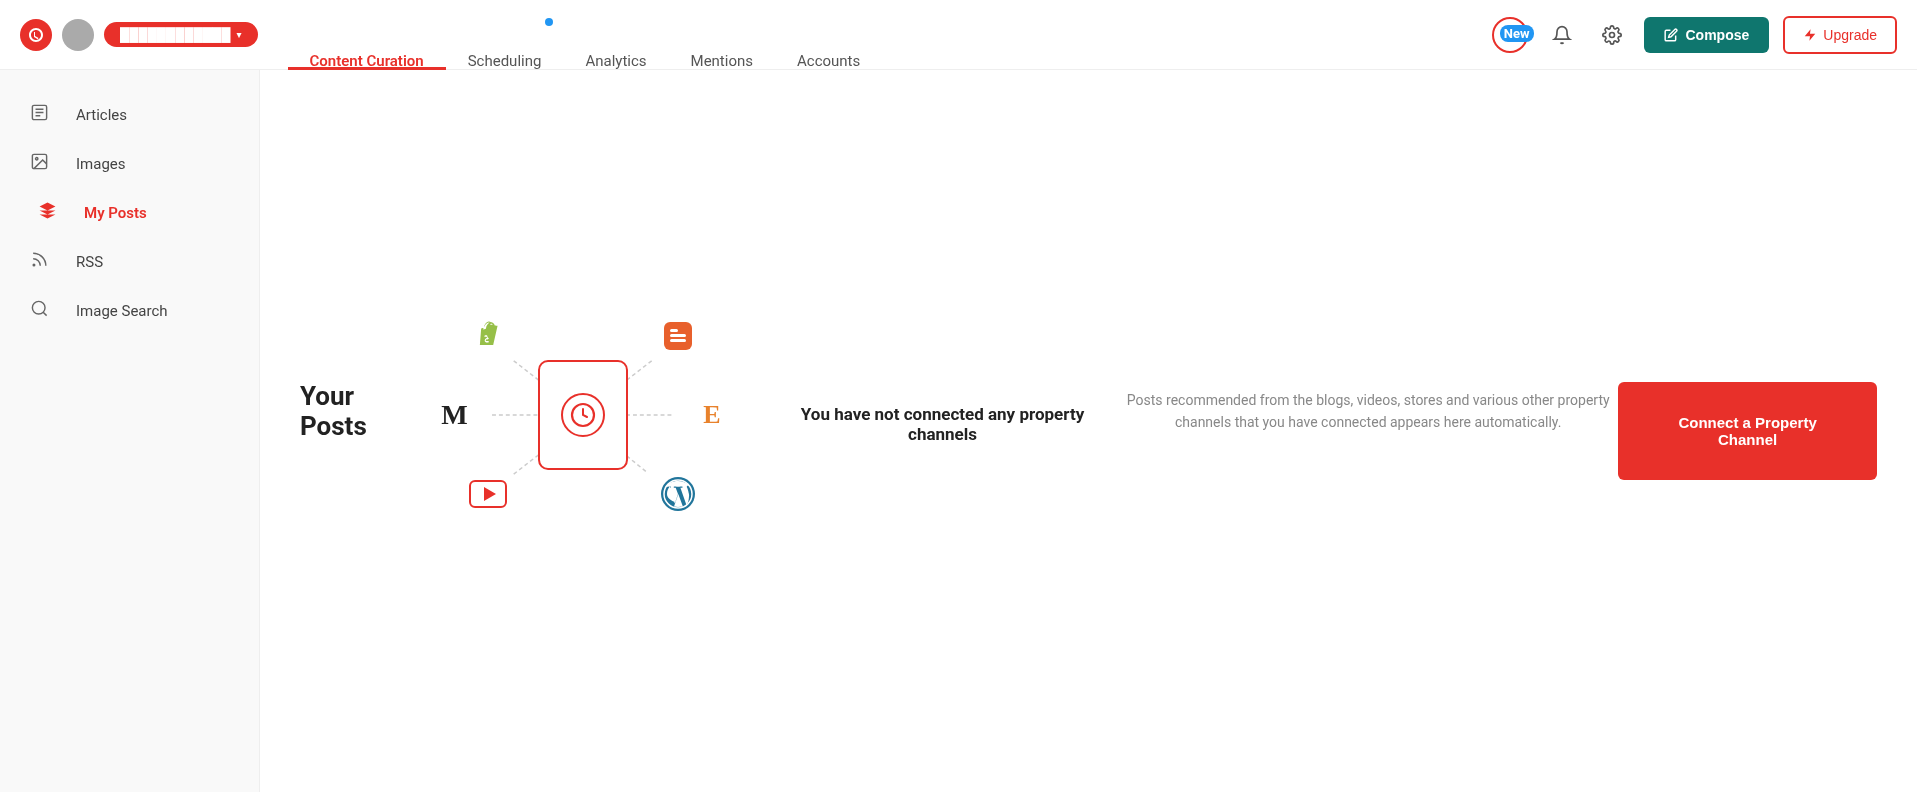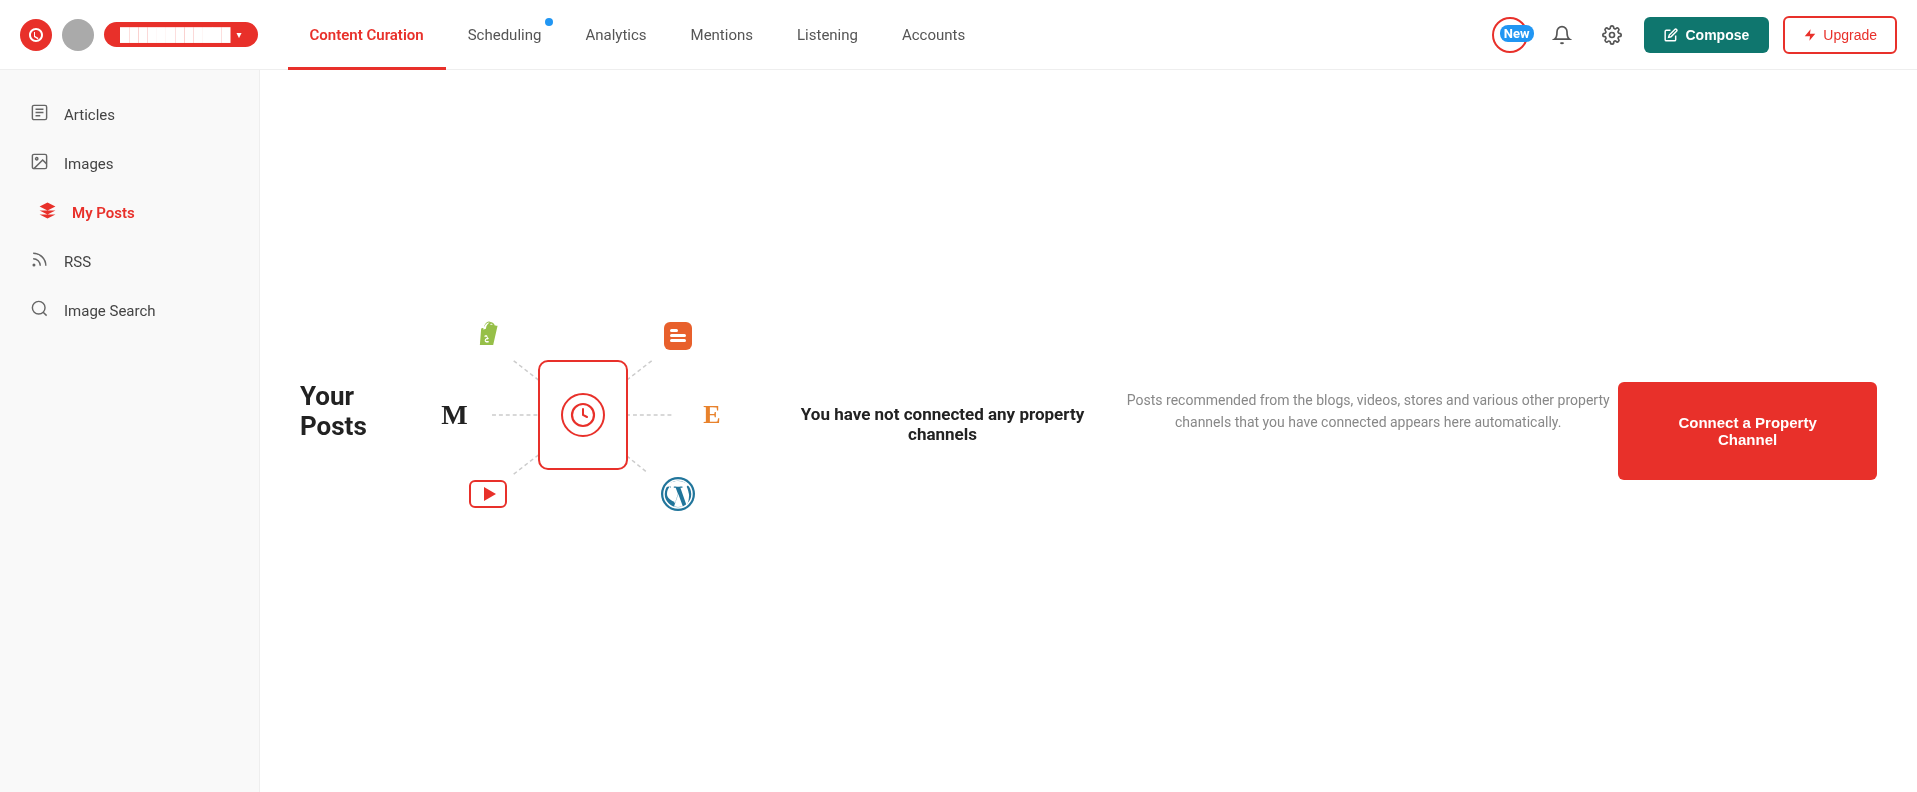--- a/index.html
+++ b/index.html
@@ -57,21 +57,21 @@
       align-items: center;
       height: 100%;
       gap: 0;
       margin-left: 10px;
       flex: 1;
     }
     .nav-tab {
       padding: 0 22px;
       height: 70px;
       display: flex;
-      align-items: center;
+      align-items: flex-end;
       font-size: 15px;
       color: #555;
       cursor: pointer;
       position: relative;
       white-space: nowrap;
     }
     .nav-tab.active {
       color: #e8302a;
       font-weight: 600;
     }
@@ -182,21 +182,21 @@
     .sidebar {
       width: 260px;
       background: #f9f9f9;
       border-right: 1px solid #eee;
       padding: 20px 0;
       flex-shrink: 0;
     }
     .sidebar-item {
       display: flex;
       align-items: center;
-      gap: 14px;
+      gap: 26px;
       padding: 13px 28px;
       font-size: 15px;
       color: #444;
       cursor: pointer;
     }
     .sidebar-item.active {
       color: #e8302a;
       font-weight: 600;
       padding-left: 36px;
     }
@@ -370,23 +370,20 @@
     </div>
     <div class="nav-tab" style="position:relative;">
       <span>Scheduling</span>
       <span class="badge-dot"></span>
     </div>
     <div class="nav-tab">
       <span>Analytics</span>
     </div>
     <div class="nav-tab">
       <span>Mentions</span>
-    </div>
-    <div class="nav-tab">
-      <span>Listening</span>
     </div>
     <div class="nav-tab">
       <span>Accounts</span>
     </div>
   </nav>
 
   <div class="header-right">
     <div class="ai-badge-wrap">
       <div class="ai-badge">
         <span>AI</span>

